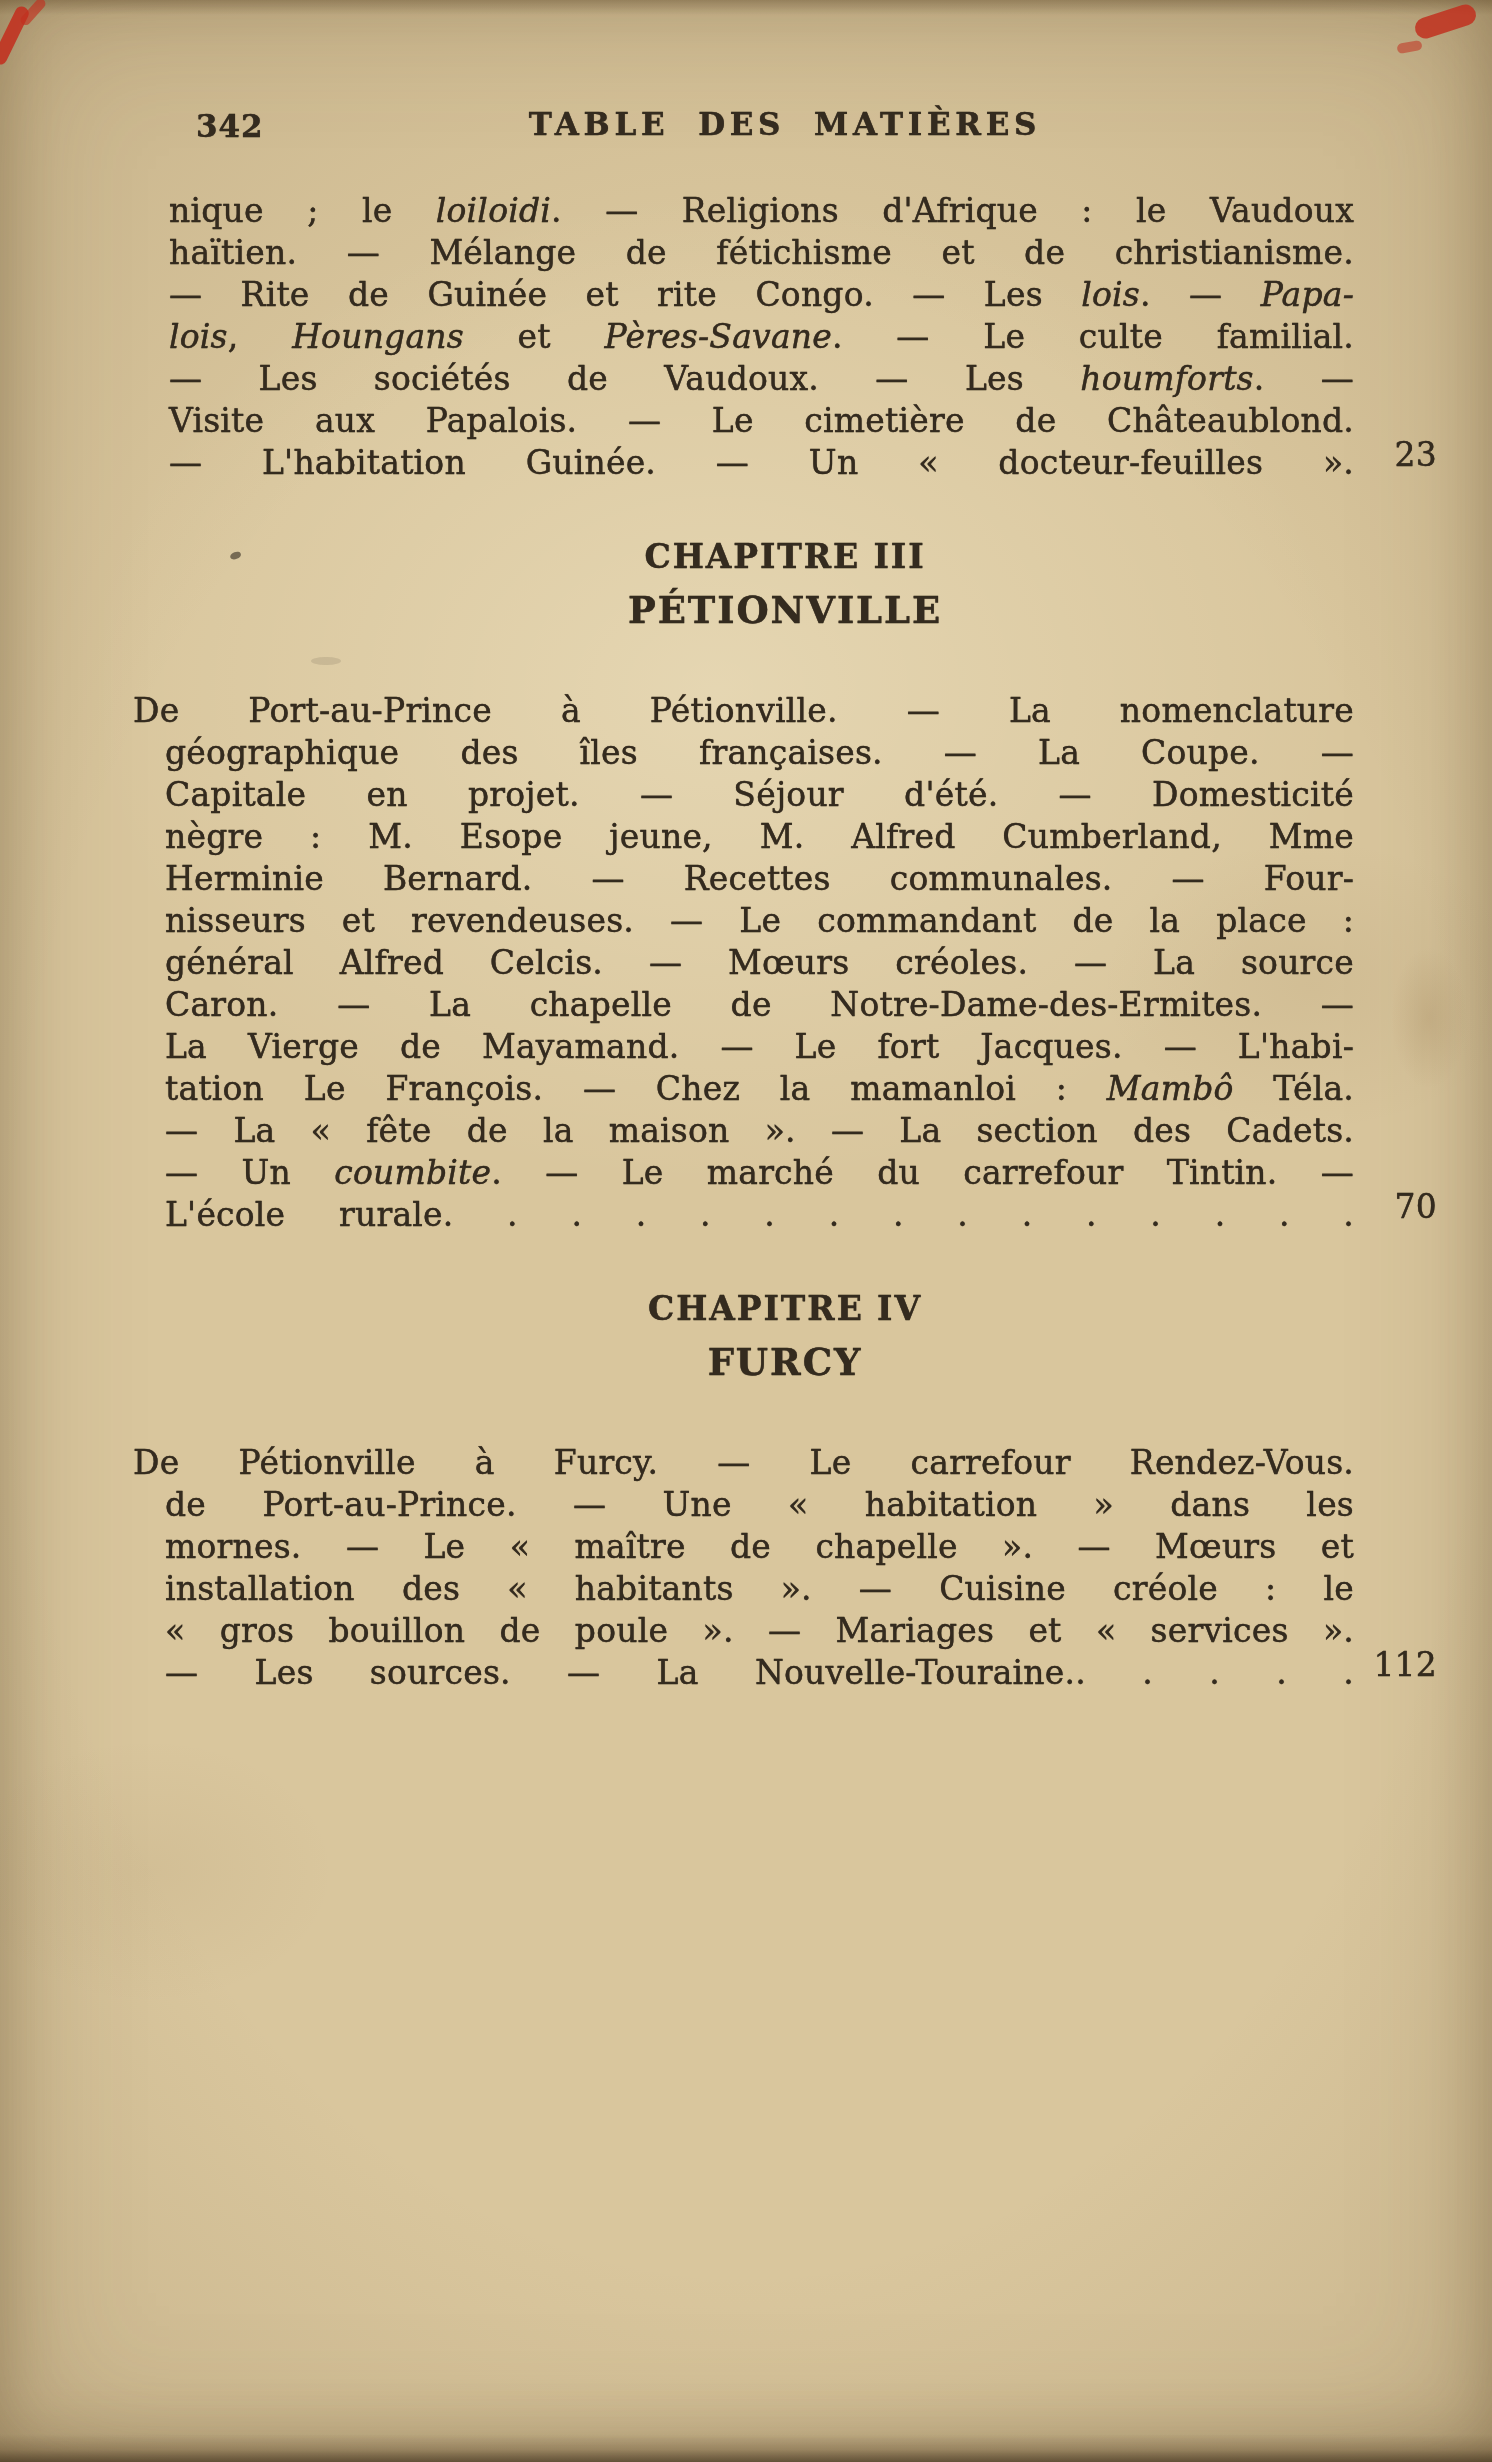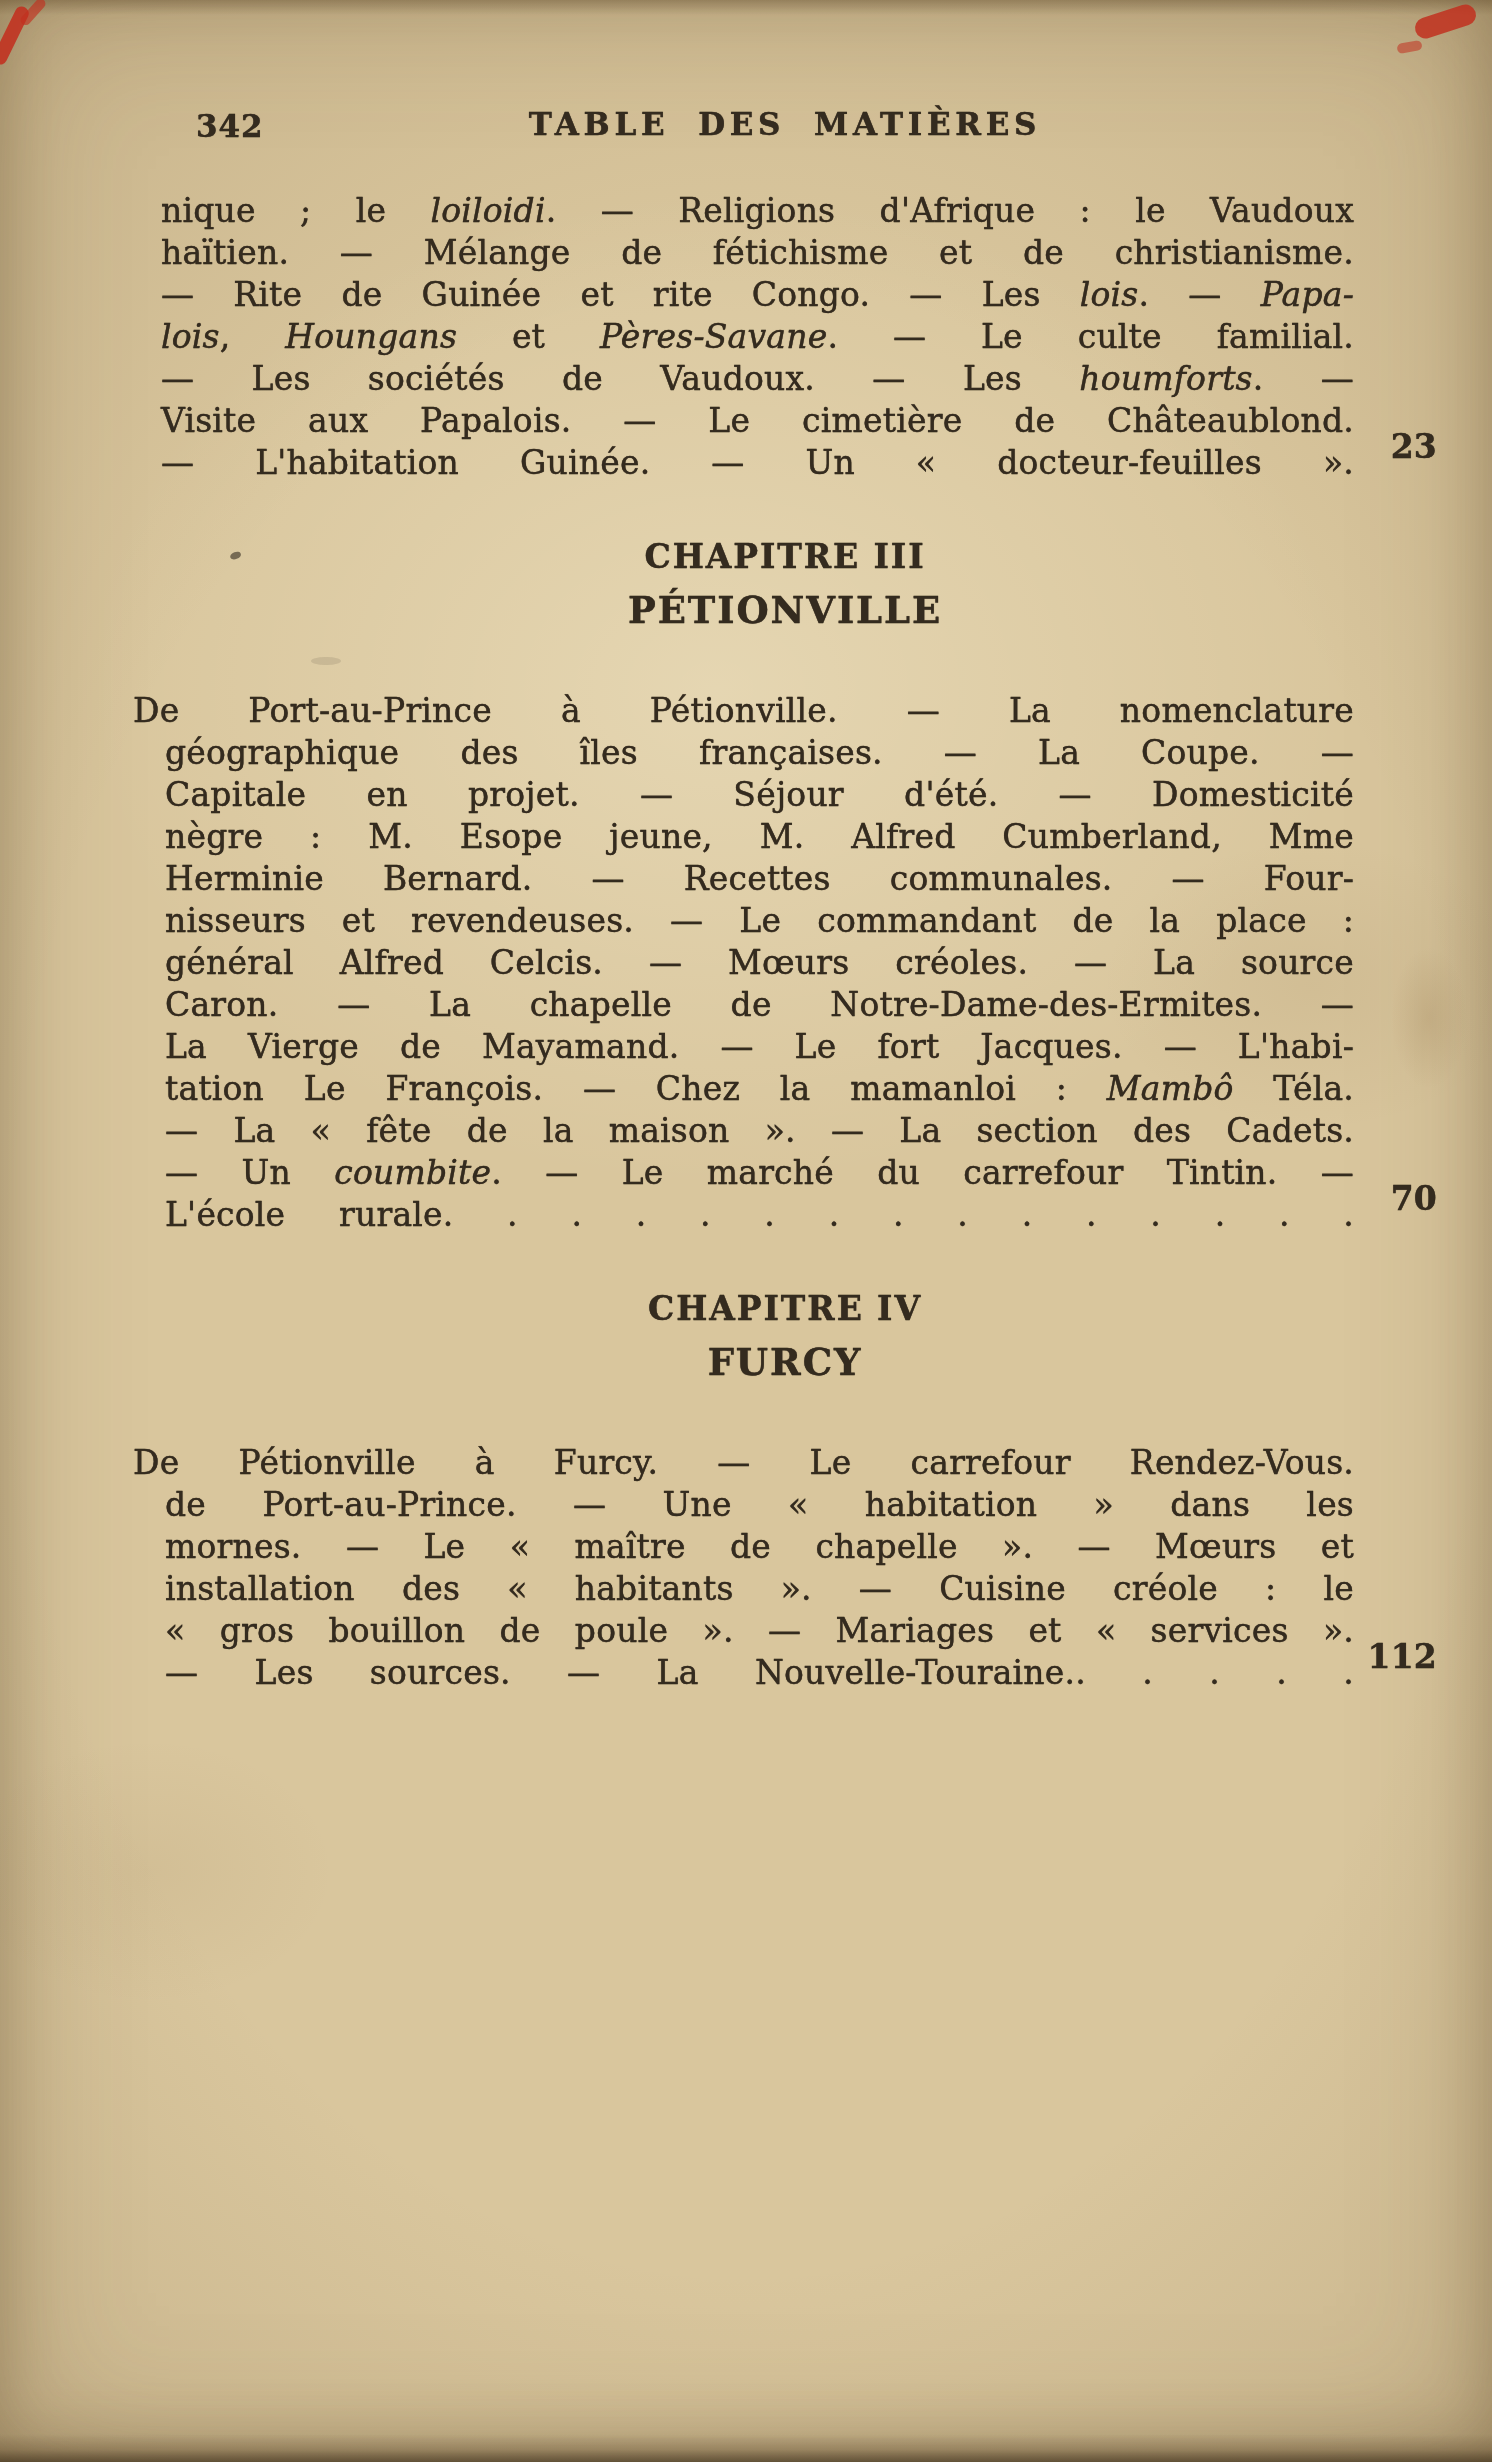--- a/index.html
+++ b/index.html
@@ -57,27 +57,27 @@
     position: relative;
     padding-right: 83px;              
     font-size: 33px; line-height: 42px;
     word-spacing: 1.4px;
   }
   .toc-line {
     text-align: justify;
     text-align-last: justify;
     text-justify: inter-word;
   }
-  .continuation .toc-line { margin-left: 28px; }
+  .continuation .toc-line { margin-left: 36px; }
   .hanging .toc-line { margin-left: 32px; }
   .hanging .toc-line.first { margin-left: 0; }
   .it { font-style: italic; }
   .page-ref {
-    position: absolute; right: 0; bottom: 16px;
-    font-size: 33px; line-height: 42px; font-weight: bold;
+    position: absolute; right: 0; bottom: 8px;
+    font-size: 33px; line-height: 42px; font-weight: normal;
   }
 
   
   .chapter-heading { position: relative; text-align: center; }
   .content > .entry + .chapter-heading { margin-top: 53px; }
   .content > .chapter-heading + .entry { margin-top: 57px; }
   .chapter-label { font-size: 33px; font-weight: bold; letter-spacing: 1.9px; line-height: 40px; }
   .chapter-title { font-size: 37px; font-weight: bold; letter-spacing: 1.9px; line-height: 45px; margin-top: 11px; }
 
   

